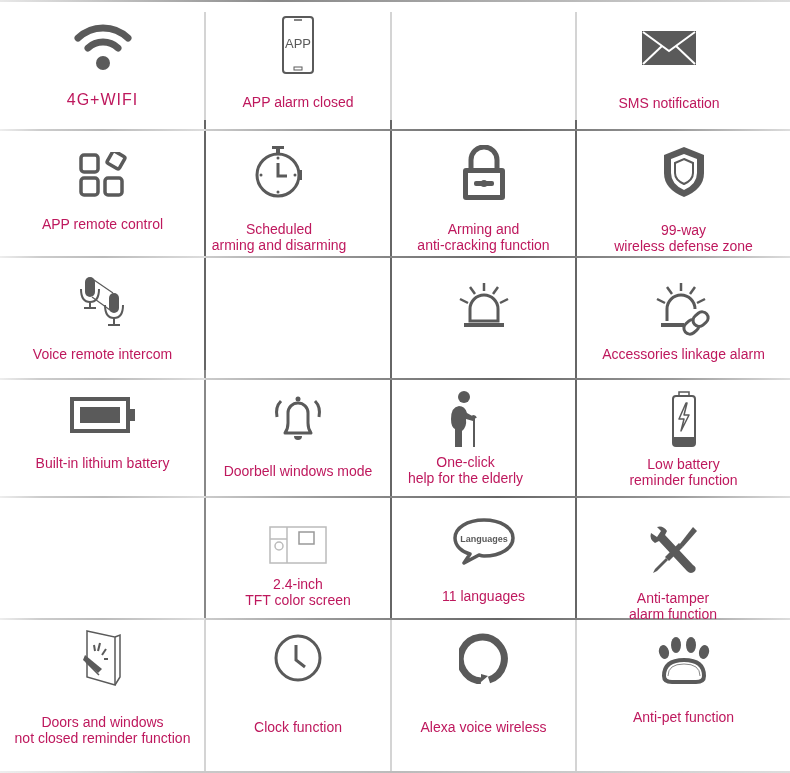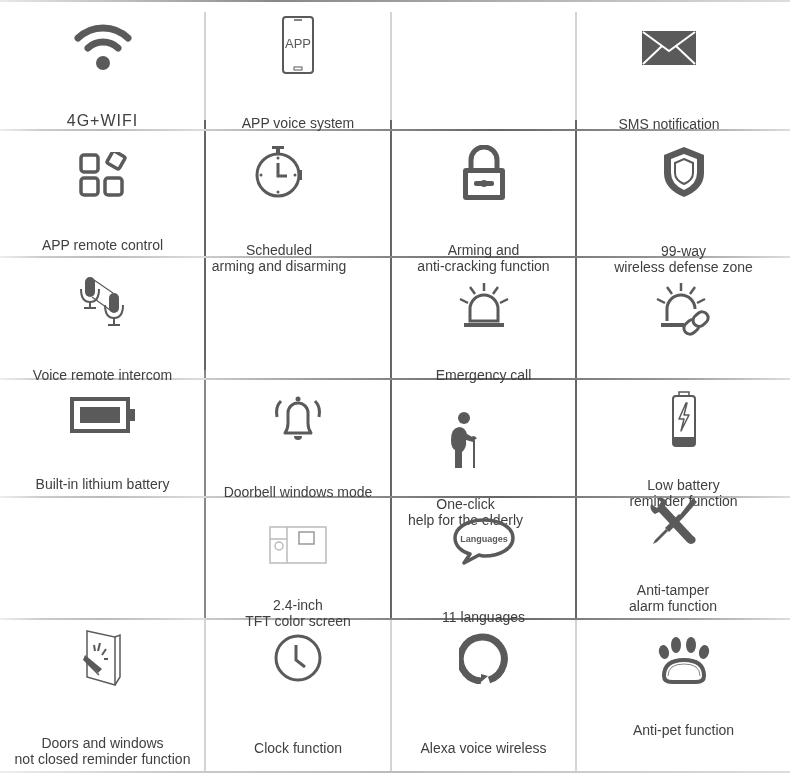--- a/index.html
+++ b/index.html
@@ -5,21 +5,21 @@
   * { box-sizing: border-box; margin: 0; padding: 0; }
   html, body { width: 790px; height: 773px; background: #ffffff; overflow: hidden; }
   body { font-family: "Liberation Sans", sans-serif; color: #222; position: relative; }
   .topline { position: absolute; left: 0; top: 0; width: 790px; height: 2px;
     background: linear-gradient(90deg, #e8e8e8 0%, #888 35%, #aaa 60%, #ddd 100%); }
   .grid { position: absolute; left: 0; top: 12px; width: 790px; height: 761px; }
   .cell { position: absolute; display: flex; flex-direction: column; align-items: center; }
   .icon { position: absolute; left: 50%; transform: translateX(-50%); }
   .icon svg { display: block; }
   .label { position: absolute; left: 0; right: 0; text-align: center; font-size: 14px;
-    line-height: 16px; color: #404040; white-space: pre-line; margin-top: 21px; }
+    line-height: 16px; color: #be185d; white-space: pre-line; }
   .label.big { font-size: 16px; letter-spacing: 1px; }
   .vline { position: absolute; width: 2px; background: #d4d4d4; }
   .vline.dark { background: #666; }
   .hline { position: absolute; height: 2px;
     background: linear-gradient(90deg, #eee 0%, #ccc 20%, #bbb 50%, #ddd 100%); }
   .hline.dark { background: linear-gradient(90deg, #ccc 0%, #999 20%, #666 50%, #999 80%, #ddd 100%); }
 </style>
 </head>
 <body>
 
@@ -65,21 +65,21 @@
 
   <div class="cell" style="left:205px;top:0;width:186px;height:118px">
     <div class="icon" style="top:3px">
       <svg width="34" height="60" viewBox="0 0 34 60">
         <rect x="2" y="2" width="30" height="56" rx="3" stroke="#5a5a5a" stroke-width="2" fill="none"></rect>
         <line x1="13" y1="5" x2="21" y2="5" stroke="#5a5a5a" stroke-width="1.5"></line>
         <rect x="13" y="52" width="8" height="3" stroke="#5a5a5a" stroke-width="1" fill="none"></rect>
         <text x="17" y="33" text-anchor="middle" font-size="13" fill="#5a5a5a" font-family="Liberation Sans, sans-serif">APP</text>
       </svg>
     </div>
-    <div class="label" style="top:82px">APP voice system</div>
+    <div class="label" style="top:82px">APP alarm closed</div>
   </div>
 
 
   <div class="cell" style="left:577px;top:0;width:184px;height:118px">
     <div class="icon" style="top:19px">
       <svg width="54" height="34" viewBox="0 0 54 34">
         <rect x="0" y="0" width="54" height="34" fill="#5a5a5a"></rect>
         <polyline points="1,1 27,20 53,1" stroke="#fff" stroke-width="2" fill="none"></polyline>
         <line x1="1" y1="33" x2="20" y2="15" stroke="#fff" stroke-width="2"></line>
         <line x1="53" y1="33" x2="34" y2="15" stroke="#fff" stroke-width="2"></line>
@@ -168,39 +168,39 @@
       <svg width="52" height="48" viewBox="0 0 52 48">
         <line x1="26" y1="2" x2="26" y2="10" stroke="#5a5a5a" stroke-width="2.5"></line>
         <line x1="12" y1="6" x2="17" y2="13" stroke="#5a5a5a" stroke-width="2.5"></line>
         <line x1="40" y1="6" x2="35" y2="13" stroke="#5a5a5a" stroke-width="2.5"></line>
         <line x1="2" y1="18" x2="10" y2="22" stroke="#5a5a5a" stroke-width="2.5"></line>
         <line x1="50" y1="18" x2="42" y2="22" stroke="#5a5a5a" stroke-width="2.5"></line>
         <path d="M12 40 V28 A14 14 0 0 1 40 28 V40 Z" stroke="#5a5a5a" stroke-width="3" fill="none"></path>
         <rect x="6" y="42" width="40" height="4" fill="#5a5a5a"></rect>
       </svg>
     </div>
-    <div class="label" style="top:89px">Emergency call</div>
   </div>
 
   <div class="cell" style="left:577px;top:245px;width:213px;height:122px">
     <div class="icon" style="top:24px">
       <svg width="56" height="56" viewBox="0 0 56 56">
         <line x1="25" y1="2" x2="25" y2="10" stroke="#5a5a5a" stroke-width="2.5"></line>
         <line x1="11" y1="6" x2="16" y2="13" stroke="#5a5a5a" stroke-width="2.5"></line>
         <line x1="39" y1="6" x2="34" y2="13" stroke="#5a5a5a" stroke-width="2.5"></line>
         <line x1="1" y1="18" x2="9" y2="22" stroke="#5a5a5a" stroke-width="2.5"></line>
         <line x1="49" y1="18" x2="41" y2="22" stroke="#5a5a5a" stroke-width="2.5"></line>
         <path d="M11 40 V28 A14 14 0 0 1 39 28" stroke="#5a5a5a" stroke-width="3" fill="none"></path>
         <line x1="5" y1="44" x2="28" y2="44" stroke="#5a5a5a" stroke-width="4"></line>
         <g transform="rotate(-40 40 42)">
           <rect x="26" y="36" width="16" height="12" rx="6" stroke="#5a5a5a" stroke-width="3" fill="#fff"></rect>
           <rect x="38" y="36" width="16" height="12" rx="6" stroke="#5a5a5a" stroke-width="3" fill="#fff"></rect>
         </g>
       </svg>
     </div>
+    <div class="label" style="top:89px">Accessories linkage alarm</div>
   </div>
 
   <div class="cell" style="left:0;top:359px;width:205px;height:118px">
     <div class="icon" style="top:26px">
       <svg width="66" height="36" viewBox="0 0 66 36">
         <rect x="2" y="2" width="56" height="32" fill="none" stroke="#5a5a5a" stroke-width="4"></rect>
         <rect x="10" y="10" width="40" height="16" fill="#5a5a5a"></rect>
         <rect x="60" y="12" width="5" height="12" fill="#5a5a5a"></rect>
       </svg>
     </div>
@@ -213,21 +213,21 @@
         <path d="M8 6 Q2 12 4 22" stroke="#5a5a5a" stroke-width="3" fill="none"></path>
         <path d="M42 6 Q48 12 46 22" stroke="#5a5a5a" stroke-width="3" fill="none"></path>
         <circle cx="25" cy="4" r="2.5" fill="#5a5a5a"></circle>
         <path d="M12 38 Q15 34 15 28 V18 A10 10 0 0 1 35 18 V28 Q35 34 38 38 Z" stroke="#5a5a5a" stroke-width="3" fill="none" stroke-linejoin="round"></path>
         <path d="M21 41 A4 4 0 0 0 29 41 Z" fill="#5a5a5a"></path>
       </svg>
     </div>
     <div class="label" style="top:84px">Doorbell windows mode</div>
   </div>
 
-  <div class="cell" style="left:391px;top:388px;width:149px;height:118px">
+  <div class="cell" style="left:391px;top:367px;width:149px;height:118px">
     <div class="icon" style="top:12px">
       <svg width="34" height="58" viewBox="0 0 34 58">
         <circle cx="15" cy="6" r="6" fill="#5a5a5a"></circle>
         <path d="M10 15 Q2 16 2 28 Q2 36 6 38 V56 H13 V40 Q18 36 17 28 L24 30 L25 26 L18 22 Q16 15 10 15 Z" fill="#5a5a5a"></path>
         <line x1="25" y1="26" x2="25" y2="56" stroke="#5a5a5a" stroke-width="2"></line>
         <path d="M22 27 Q25 23 27 27" stroke="#5a5a5a" stroke-width="2" fill="none"></path>
       </svg>
     </div>
     <div class="label" style="top:75px">One-click
 help for the elderly</div>
@@ -264,21 +264,21 @@
   <div class="cell" style="left:391px;top:485px;width:185px;height:122px">
     <div class="icon" style="top:20px">
       <svg width="64" height="48" viewBox="0 0 64 48">
         <path d="M32 3 C15 3 3 11 3 21 C3 29 10 35 18 37 L12 46 L27 38 Q30 39 32 39 C49 39 61 31 61 21 C61 11 49 3 32 3 Z" stroke="#5a5a5a" stroke-width="3.5" fill="none" stroke-linejoin="round"></path>
         <text x="32" y="25" text-anchor="middle" font-size="9" font-weight="bold" fill="#5a5a5a" font-family="Liberation Sans, sans-serif">Languages</text>
       </svg>
     </div>
     <div class="label" style="top:91px">11 languages</div>
   </div>
 
-  <div class="cell" style="left:577px;top:466px;width:192px;height:122px">
+  <div class="cell" style="left:577px;top:495px;width:192px;height:122px">
     <div class="icon" style="top:18px">
       <svg width="52" height="50" viewBox="0 0 52 50">
         <path d="M4 8 Q2 14 8 18 L12 16 L40 46 Q44 50 48 46 Q50 42 46 40 L18 10 L20 6 Q16 0 10 2 L14 6 L10 12 Z" fill="#5a5a5a"></path>
         <path d="M46 2 L50 6 L36 22 L32 20 Z" fill="#5a5a5a"></path>
         <path d="M32 18 L36 22 L22 36 L18 32 Z" fill="#5a5a5a"></path>
         <path d="M19 33 L8 44 L6 48 L10 46 L21 35 Z" fill="#5a5a5a"></path>
       </svg>
     </div>
     <div class="label" style="top:83px">Anti-tamper
 alarm function</div>
@@ -325,16 +325,16 @@
     <div class="icon" style="top:17px">
       <svg width="56" height="50" viewBox="0 0 56 50">
         <ellipse cx="8" cy="16" rx="5" ry="7" fill="#5a5a5a" transform="rotate(-15 8 16)"></ellipse>
         <ellipse cx="20" cy="9" rx="5" ry="8" fill="#5a5a5a"></ellipse>
         <ellipse cx="35" cy="9" rx="5" ry="8" fill="#5a5a5a"></ellipse>
         <ellipse cx="48" cy="16" rx="5" ry="7" fill="#5a5a5a" transform="rotate(15 48 16)"></ellipse>
         <path d="M8 40 Q8 24 28 24 Q48 24 48 40 Q48 46 40 46 H16 Q8 46 8 40 Z" stroke="#5a5a5a" stroke-width="4" fill="none"></path>
         <path d="M12 40 Q12 28 28 28 Q44 28 44 40" stroke="#888" stroke-width="1" fill="none"></path>
       </svg>
     </div>
-    <div class="label" style="top:82px">Anti-pet function</div>
+    <div class="label" style="top:90px">Anti-pet function</div>
   </div>
 
 </div>
 
 </body></html>

